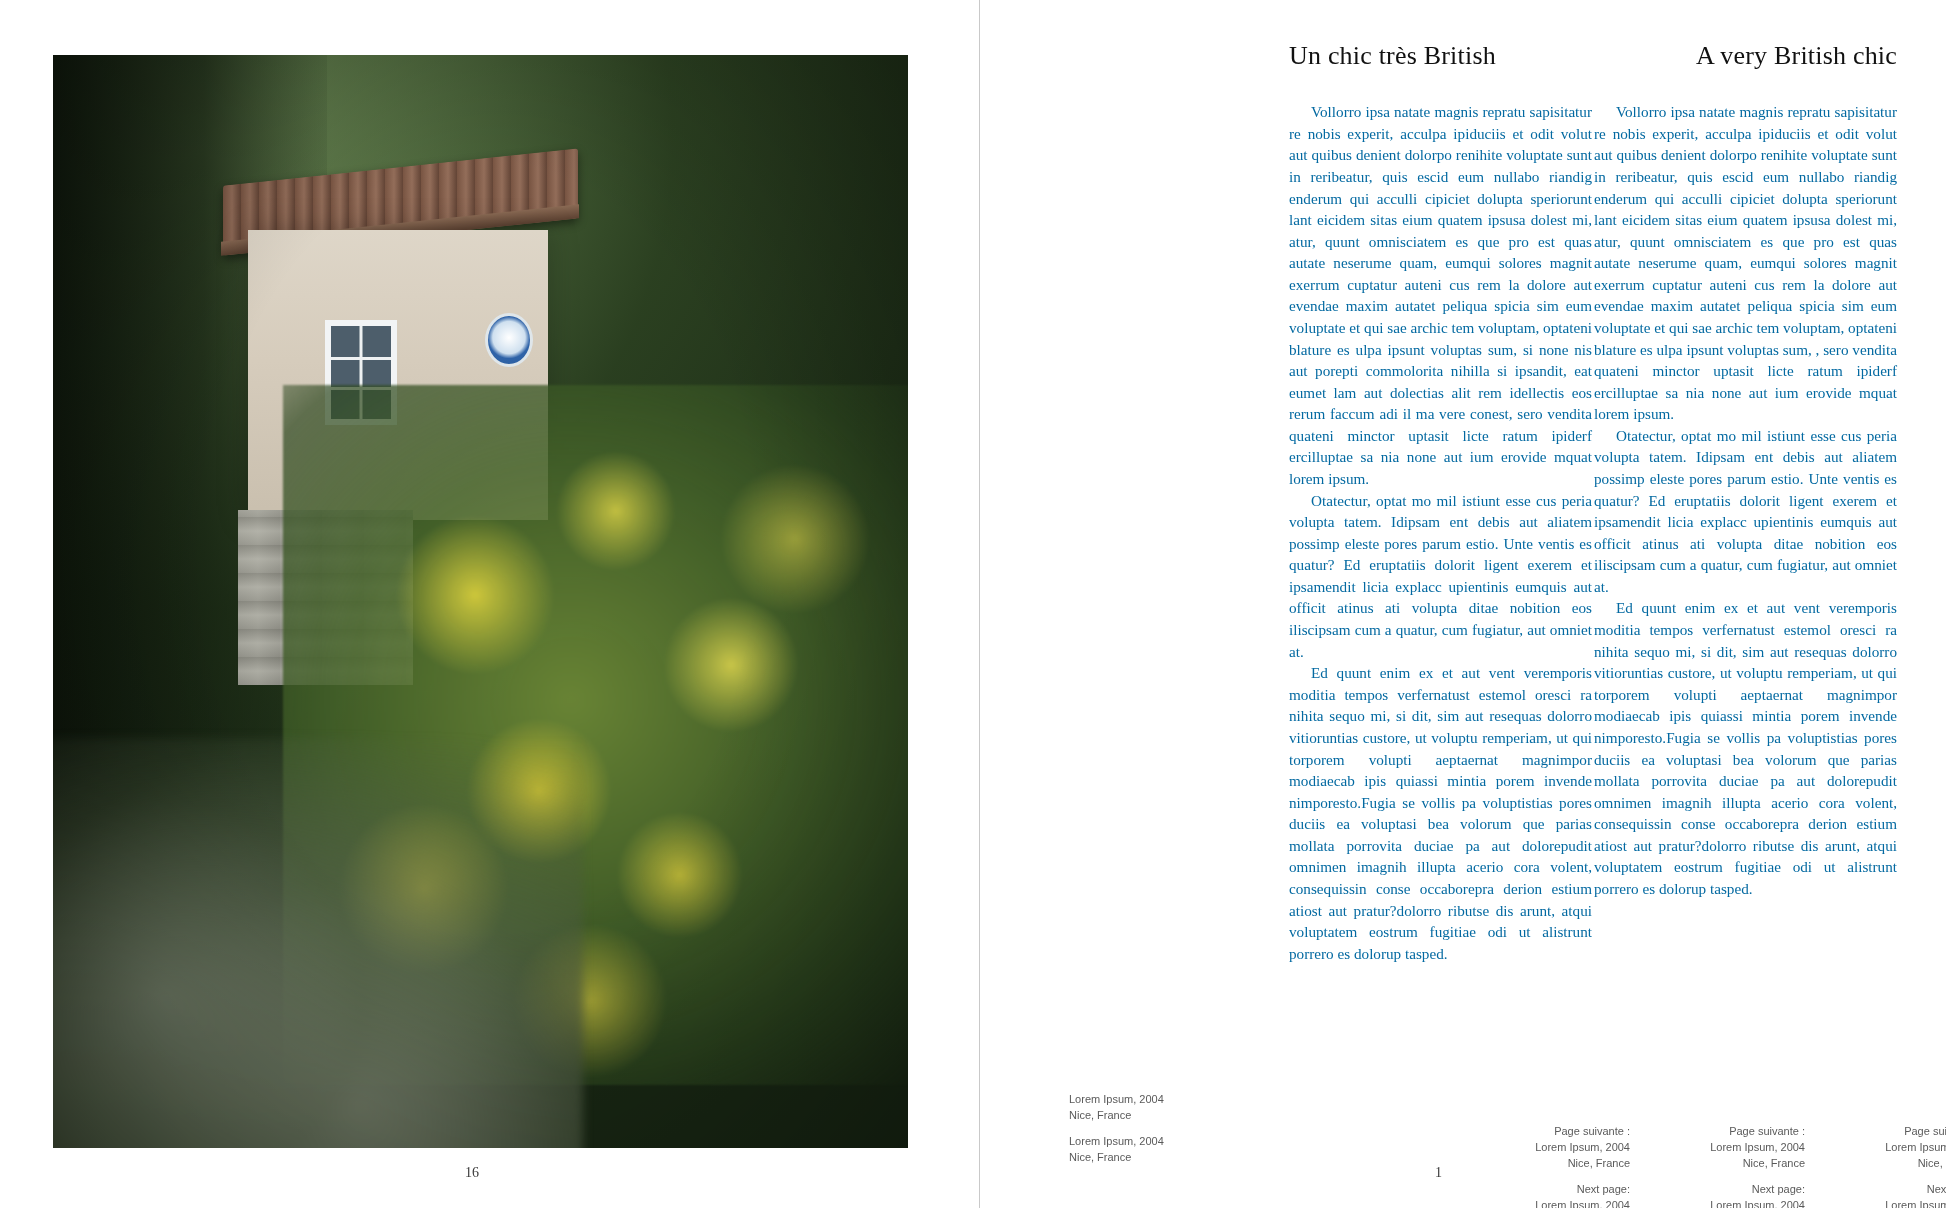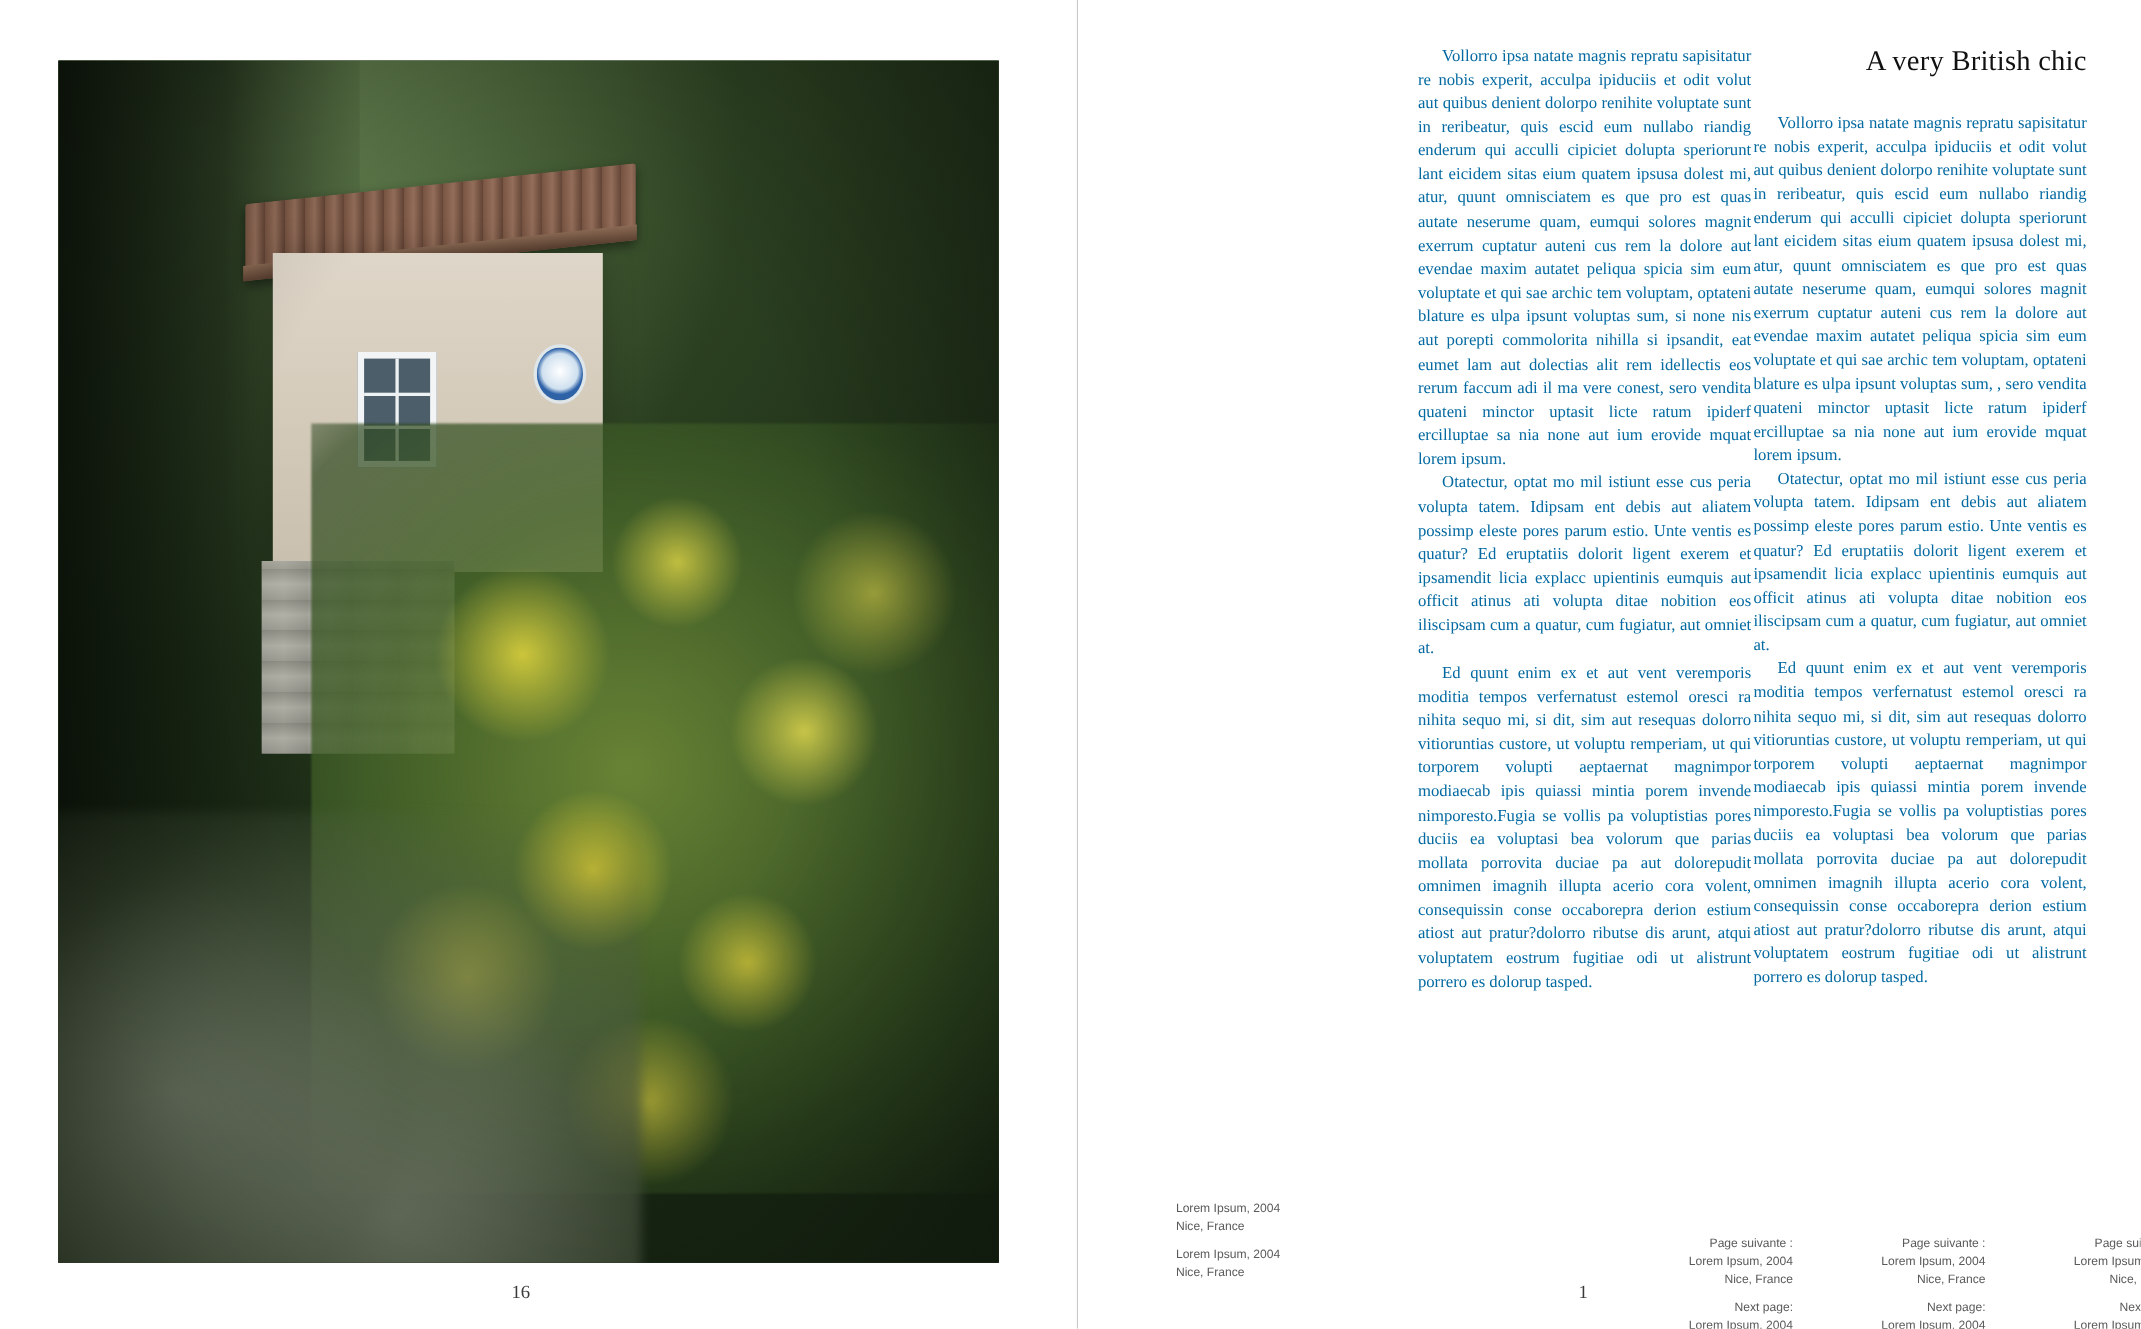--- a/index.html
+++ b/index.html
@@ -156,21 +156,21 @@
     filter: blur(5px);
   }
   .photo .vignette {
     position: absolute; inset: 0;
     background: radial-gradient(ellipse at 50% 45%, rgba(0,0,0,0) 45%, rgba(0,0,0,0.35) 100%);
   }
 
   .folio {
     position: absolute;
     font-family: "Liberation Serif", serif;
-    font-size: 17px;
+    font-size: 14px;
     color: #3a3a3a;
     text-align: center;
   }
   .folio-left { left: 465px; top: 1165px; }
   .folio-right { left: 1435px; top: 1165px; }
 
   .credits-left {
     position: absolute;
     left: 1069px;
     top: 1092px;
@@ -259,20 +259,21 @@
     </div>
 
     <div class="folio folio-left">16</div>
   </div>
 
   <div class="spine"></div>
 
   <div class="page-right"></div>
 
   <div class="col col-fr">
+    <h1 class="col-head">Un chic très British</h1>
     <div class="body-text">
       <p>Vollorro ipsa natate magnis repratu sapisitatur re nobis experit, acculpa ipiduciis et odit volut aut quibus denient dolorpo renihite voluptate sunt in reribeatur, quis escid eum nullabo riandig enderum qui acculli cipiciet dolupta speriorunt lant eicidem sitas eium quatem ipsusa dolest mi, atur, quunt omnisciatem es que pro est quas autate neserume quam, eumqui solores magnit exerrum cuptatur auteni cus rem la dolore aut evendae maxim autatet peliqua spicia sim eum voluptate et qui sae archic tem voluptam, optateni blature es ulpa ipsunt voluptas sum, si none nis aut porepti commolorita nihilla si ipsandit, eat eumet lam aut dolectias alit rem idellectis eos rerum faccum adi il ma vere conest, sero vendita quateni minctor uptasit licte ratum ipiderf ercilluptae sa nia none aut ium erovide mquat lorem ipsum.</p>
       <p>Otatectur, optat mo mil istiunt esse cus peria volupta tatem. Idipsam ent debis aut aliatem possimp eleste pores parum estio. Unte ventis es quatur? Ed eruptatiis dolorit ligent exerem et ipsamendit licia explacc upientinis eumquis aut officit atinus ati volupta ditae nobition eos iliscipsam cum a quatur, cum fugiatur, aut omniet at.</p>
       <p>Ed quunt enim ex et aut vent veremporis moditia tempos verfernatust estemol oresci ra nihita sequo mi, si dit, sim aut resequas dolorro vitioruntias custore, ut voluptu remperiam, ut qui torporem volupti aeptaernat magnimpor modiaecab ipis quiassi mintia porem invende nimporesto.Fugia se vollis pa voluptistias pores duciis ea voluptasi bea volorum que parias mollata porrovita duciae pa aut dolorepudit omnimen imagnih illupta acerio cora volent, consequissin conse occaborepra derion estium atiost aut pratur?dolorro ributse dis arunt, atqui voluptatem eostrum fugitiae odi ut alistrunt porrero es dolorup tasped.</p>
     </div>
   </div>
 
   <div class="col col-en">
     <h1 class="col-head en">A very British chic</h1>
     <div class="body-text">

